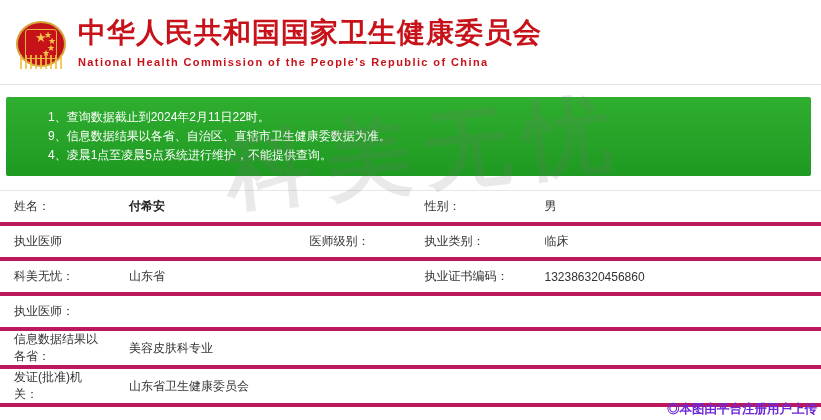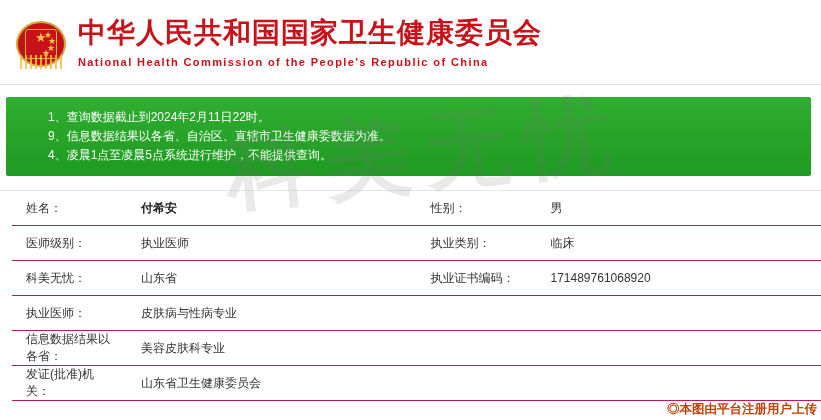--- a/index.html
+++ b/index.html
@@ -109,24 +109,23 @@
     white-space: nowrap;
   }
 
   
   .table {
     margin: 14px 0 0 0;
     border-top: 1px solid #e6e6e6;
   }
   .row {
     display: flex;
-    border-bottom: 1px solid #be185d;
+    border-bottom: 4px solid #be185d;
     min-height: 35px;
     align-items: stretch;
-    margin-left: 12px;
   }
   .cell {
     display: flex;
     align-items: center;
     font-size: 12px;
     color: #333333;
     padding: 0 14px;
   }
   .lbl { width: 115px; flex: 0 0 115px; color: #333; }
   .val { flex: 1 1 auto; color: #333; }
@@ -149,21 +148,21 @@
     transform: rotate(-6deg);
     white-space: nowrap;
     font-family: "DejaVu Serif", serif;
   }
   .wm-corner {
     position: absolute;
     right: 4px;
     bottom: 2px;
     font-size: 12.5px;
     font-weight: bold;
-    color: #c2410c;
+    color: #6d28d9;
     white-space: nowrap;
   }
 </style>
 </head>
 <body>
 
 <div id="page">
 
   <div class="header">
     <div class="emblem">
@@ -197,44 +196,43 @@
         <div class="cell val bold">付希安</div>
       </div>
       <div class="half-right">
         <div class="cell lbl">性别：</div>
         <div class="cell val">男</div>
       </div>
     </div>
 
     <div class="row">
       <div class="half-left">
+        <div class="cell val">执业医师</div>
         <div class="cell lbl">医师级别：</div>
-        <div class="cell val">执业医师</div>
       </div>
       <div class="half-right">
         <div class="cell lbl">执业类别：</div>
         <div class="cell val">临床</div>
       </div>
     </div>
 
     <div class="row">
       <div class="half-left">
         <div class="cell lbl">科美无忧：</div>
         <div class="cell val">山东省</div>
       </div>
       <div class="half-right">
         <div class="cell lbl">执业证书编码：</div>
-        <div class="cell val">171489761068920</div>
+        <div class="cell val">132386320456860</div>
       </div>
     </div>
 
 
     <div class="row">
       <div class="cell lbl">执业医师：</div>
-      <div class="cell val">皮肤病与性病专业</div>
     </div>
 
     <div class="row">
       <div class="cell lbl">信息数据结果以各省：</div>
       <div class="cell val">美容皮肤科专业</div>
     </div>
 
     <div class="row">
       <div class="cell lbl">发证(批准)机关：</div>
       <div class="cell val">山东省卫生健康委员会</div>

